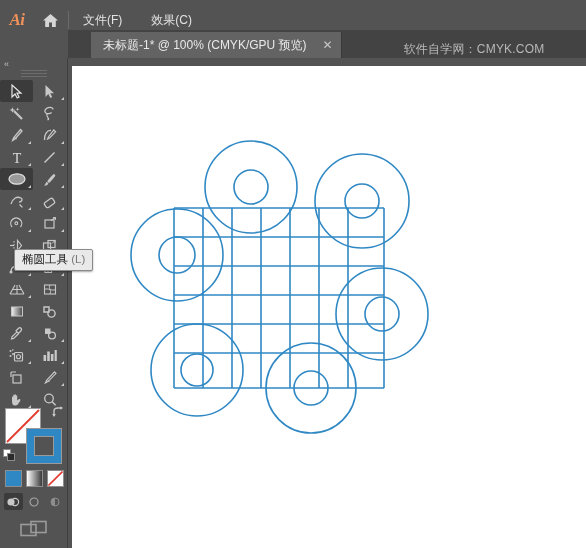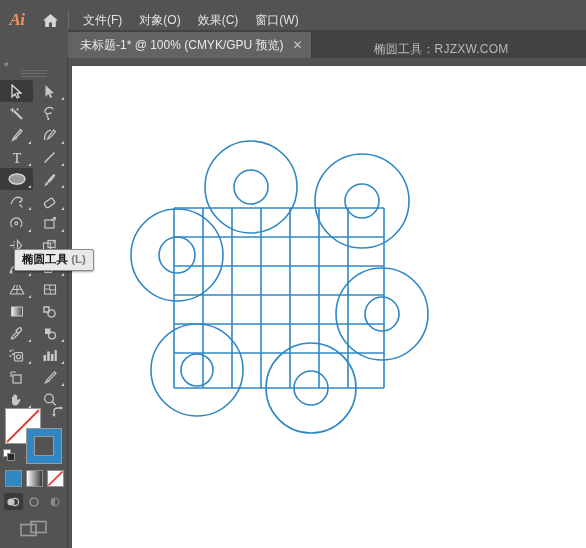--- a/index.html
+++ b/index.html
@@ -20,34 +20,34 @@
     width:34px; height:30px; display:flex; align-items:center; justify-content:center;
     color:#f0925a; font-size:17px; font-weight:bold; font-style:italic;
     letter-spacing:-0.5px; font-family:"Liberation Serif",serif;
   }
   #home-btn {
     width:32px; height:30px; display:flex; align-items:center; justify-content:center;
   }
   .menu-sep {
     width:1px; height:18px; background:#6b6b6b; margin:0 6px 0 2px;
   }
-  #menu-items { display:flex; align-items:flex-start; gap:1px; }
+  #menu-items { display:flex; align-items:flex-start; gap:13px; }
   .menu-item {
     padding:4px 8px; color:#e2e2e2; font-size:12px; white-space:nowrap; cursor:default;
   }
 
   
   #tabbar {
     position:absolute; left:0; top:30px; width:586px; height:28px;
     background:#434343; display:flex; align-items:flex-end;
   }
   #tabbar-left-pad { width:68px; height:28px; background:#535353; }
   #doc-tab {
     height:26px; background:#636363; display:flex; align-items:center;
-    padding:0 8px 0 12px; gap:9px; border-right:1px solid #3a3a3a;
+    padding:0 8px 0 12px; gap:16px; border-right:1px solid #3a3a3a;margin-left:23px;
   }
   #doc-tab-title { font-size:12px; color:#e8e8e8; white-space:nowrap; }
   #doc-tab-close { font-size:12px; color:#c8c8c8; line-height:1; cursor:pointer; }
   #watermark {
     margin-left:62px; font-size:12px; color:#b8b8b8; white-space:nowrap;
     letter-spacing:0.2px;
   }
 
   
   #toolbar {
@@ -75,21 +75,20 @@
     position:absolute; right:2px; bottom:2px; width:0; height:0;
     border-left:3px solid transparent; border-bottom:3px solid #c9c9c9;
   }
 
   
   #tooltip {
     position:absolute; left:14px; top:191px; z-index:40;
     background:#e9e9e9; border:1px solid #8a8a8a; border-radius:2px;
     padding:2px 7px 3px; font-size:11.5px; color:#1a1a1a; white-space:nowrap;
     box-shadow:0 1px 2px rgba(0,0,0,.35);
-    font-weight:bold;
   }
   #tooltip .shortcut { color:#7a7a7a; }
 
   
   #color-area { position:absolute; left:0; top:348px; width:68px; }
   #swatch-wrap { position:relative; width:62px; height:58px; margin:0 auto; }
   #fill-swatch {
     position:absolute; left:2px; top:2px; width:36px; height:36px;
     background:#fff; border:1px solid #9a9a9a;
   }
@@ -140,33 +139,31 @@
   <div id="menubar">
     <div id="ai-logo">Ai</div>
     <div id="home-btn">
       <svg width="17" height="15" viewBox="0 0 17 15" aria-hidden="true">
         <path d="M8.5 1 L16 7.5 L13.8 7.5 L13.8 14 L10 14 L10 9.5 L7 9.5 L7 14 L3.2 14 L3.2 7.5 L1 7.5 Z" fill="#d6d6d6"></path>
       </svg>
     </div>
     <div class="menu-sep"></div>
     <div id="menu-items">
       <div class="menu-item">文件(F)</div>
-      <div class="menu-item">对象(O)</div>
       <div class="menu-item">效果(C)</div>
-      <div class="menu-item">窗口(W)</div>
     </div>
   </div>
 
   <div id="tabbar">
     <div id="tabbar-left-pad"></div>
     <div id="doc-tab">
       <span id="doc-tab-title">未标题-1* @ 100% (CMYK/GPU 预览)</span>
       <span id="doc-tab-close">✕</span>
     </div>
-    <div id="watermark">椭圆工具：RJZXW.COM</div>
+    <div id="watermark">软件自学网：CMYK.COM</div>
   </div>
 
   <div id="toolbar">
     <div id="tb-handle">«</div>
     <div id="tb-grip"></div>
 
     <div id="tool-grid">
 
       <div class="tool sel">
         <svg width="13" height="15" viewBox="0 0 13 15">

